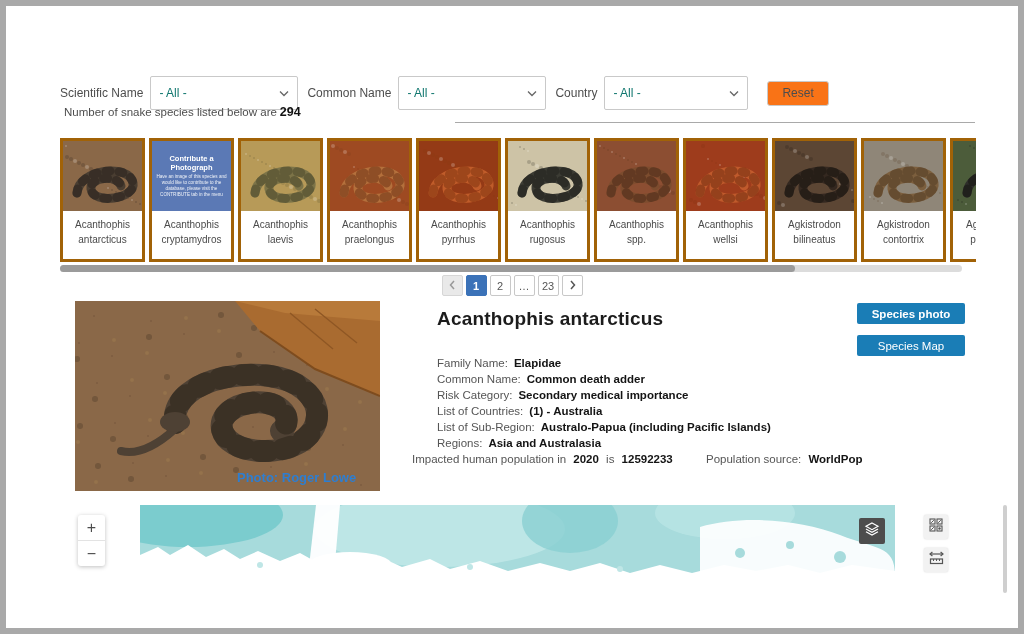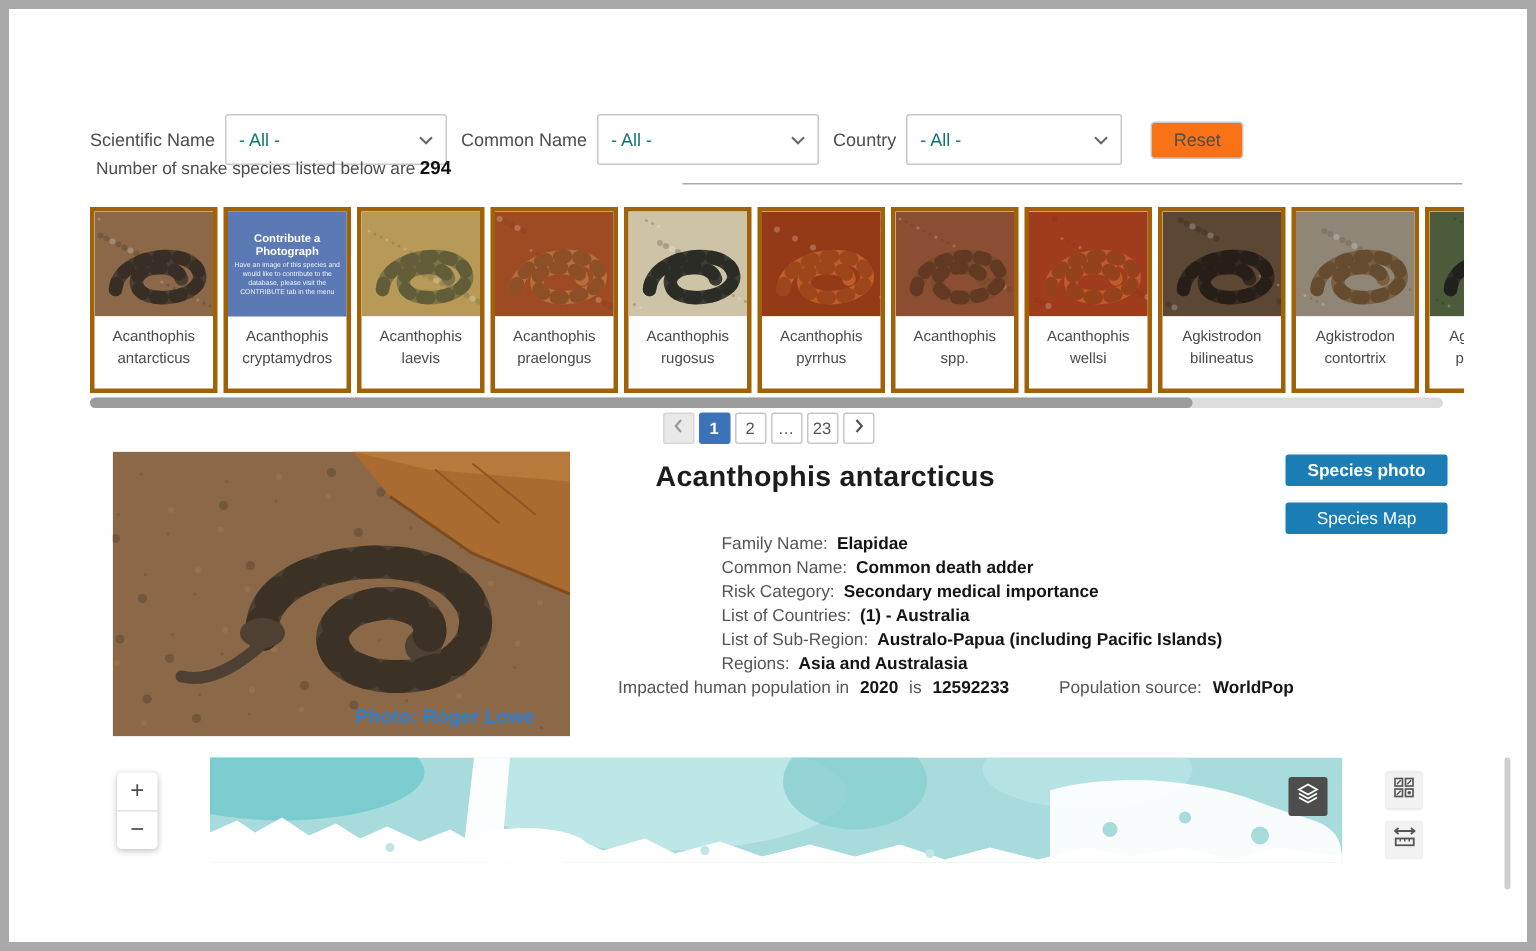--- a/index.html
+++ b/index.html
@@ -50,21 +50,21 @@
         align-items:center;justify-content:center;}
   .pbtn.active{background:#3b72b8;border-color:#3b72b8;color:#fff;font-weight:700;}
   .pbtn.nav-disabled{background:#e9e9e9;border-color:#d6d6d6;color:#999;}
 
   
   .photo{position:absolute;left:69px;top:295px;width:305px;height:190px;overflow:hidden;}
   .detail-title{position:absolute;left:431px;top:302px;font-size:19px;font-weight:600;
                 color:#1c1c1c;letter-spacing:.2px;}
   .fields{position:absolute;left:431px;top:349px;width:430px;}
   .frow{font-size:11.5px;color:#555;height:16px;line-height:16px;white-space:nowrap;}
-  .flabel{color:#555;margin-right:6px;margin-left:44px;}
+  .flabel{color:#555;margin-right:6px;}
   .fvalue{color:#141414;font-weight:700;}
   .poprow{position:absolute;left:406px;top:445px;font-size:11.5px;color:#555;
           height:16px;line-height:16px;white-space:nowrap;}
   .poprow .b{color:#141414;font-weight:700;margin:0 4px;}
   .poprow .gap{margin-left:26px;}
   .side-btn{position:absolute;left:851px;width:108px;height:21px;background:#1a7db6;
             color:#fff;font-size:11.5px;display:flex;align-items:center;
             justify-content:center;border-radius:2px;}
   .side-btn.b1{top:297px;font-weight:bold;} .side-btn.b2{top:329px;}
 
@@ -220,20 +220,50 @@
             <circle cx="61" cy="55" r="2" fill="#7a3c1a" opacity="0.22"></circle>
         <path d="M14 52 C16 28 66 22 70 42 C73 58 30 64 28 48 C26 36 55 33 58 45" fill="none" stroke="#b4703c" stroke-width="9" stroke-linecap="round"></path>
         <path d="M14 52 C16 28 66 22 70 42 C73 58 30 64 28 48 C26 36 55 33 58 45" fill="none" stroke="#7a3c1a" stroke-width="9" stroke-linecap="round" stroke-dasharray="4 9" opacity="0.65"></path>
       </svg>
         </div>
         <div class="card-label">Acanthophis praelongus</div>
       </div>
       <div class="card">
         <div class="thumb">
           <svg width="85" height="70" viewBox="0 0 85 70" preserveAspectRatio="none">
+        <rect width="85" height="70" fill="#943a16"></rect>
+            <circle cx="79" cy="57" r="1" fill="#ffffff" opacity="0.22"></circle>
+            <circle cx="38" cy="26" r="2" fill="#8a3a14" opacity="0.22"></circle>
+            <circle cx="75" cy="55" r="1" fill="#8a3a14" opacity="0.22"></circle>
+            <circle cx="34" cy="24" r="2" fill="#ffffff" opacity="0.22"></circle>
+            <circle cx="71" cy="53" r="1" fill="#8a3a14" opacity="0.22"></circle>
+            <circle cx="30" cy="22" r="2" fill="#8a3a14" opacity="0.22"></circle>
+            <circle cx="67" cy="51" r="1" fill="#ffffff" opacity="0.22"></circle>
+            <circle cx="26" cy="20" r="2" fill="#8a3a14" opacity="0.22"></circle>
+            <circle cx="63" cy="49" r="1" fill="#8a3a14" opacity="0.22"></circle>
+            <circle cx="22" cy="18" r="2" fill="#ffffff" opacity="0.22"></circle>
+            <circle cx="59" cy="47" r="1" fill="#8a3a14" opacity="0.22"></circle>
+            <circle cx="18" cy="16" r="2" fill="#8a3a14" opacity="0.22"></circle>
+            <circle cx="55" cy="45" r="1" fill="#ffffff" opacity="0.22"></circle>
+            <circle cx="14" cy="14" r="2" fill="#8a3a14" opacity="0.22"></circle>
+            <circle cx="51" cy="43" r="1" fill="#8a3a14" opacity="0.22"></circle>
+            <circle cx="10" cy="12" r="2" fill="#ffffff" opacity="0.22"></circle>
+            <circle cx="47" cy="41" r="1" fill="#8a3a14" opacity="0.22"></circle>
+            <circle cx="6" cy="10" r="2" fill="#8a3a14" opacity="0.22"></circle>
+            <circle cx="43" cy="39" r="1" fill="#ffffff" opacity="0.22"></circle>
+            <circle cx="80" cy="8" r="2" fill="#8a3a14" opacity="0.22"></circle>
+        <path d="M14 52 C16 28 66 22 70 42 C73 58 30 64 28 48 C26 36 55 33 58 45" fill="none" stroke="#c05c2a" stroke-width="9" stroke-linecap="round"></path>
+        <path d="M14 52 C16 28 66 22 70 42 C73 58 30 64 28 48 C26 36 55 33 58 45" fill="none" stroke="#8a3a14" stroke-width="9" stroke-linecap="round" stroke-dasharray="4 9" opacity="0.65"></path>
+      </svg>
+        </div>
+        <div class="card-label">Acanthophis pyrrhus</div>
+      </div>
+      <div class="card">
+        <div class="thumb">
+          <svg width="85" height="70" viewBox="0 0 85 70" preserveAspectRatio="none">
         <rect width="85" height="70" fill="#cdc3a6"></rect>
             <circle cx="20" cy="10" r="1" fill="#ffffff" opacity="0.22"></circle>
             <circle cx="57" cy="39" r="2" fill="#23231e" opacity="0.22"></circle>
             <circle cx="16" cy="8" r="1" fill="#23231e" opacity="0.22"></circle>
             <circle cx="53" cy="37" r="2" fill="#ffffff" opacity="0.22"></circle>
             <circle cx="12" cy="6" r="1" fill="#23231e" opacity="0.22"></circle>
             <circle cx="49" cy="35" r="2" fill="#23231e" opacity="0.22"></circle>
             <circle cx="8" cy="64" r="1" fill="#ffffff" opacity="0.22"></circle>
             <circle cx="45" cy="33" r="2" fill="#23231e" opacity="0.22"></circle>
             <circle cx="4" cy="62" r="1" fill="#23231e" opacity="0.22"></circle>
@@ -246,50 +276,20 @@
             <circle cx="29" cy="25" r="2" fill="#ffffff" opacity="0.22"></circle>
             <circle cx="66" cy="54" r="1" fill="#23231e" opacity="0.22"></circle>
             <circle cx="25" cy="23" r="2" fill="#23231e" opacity="0.22"></circle>
             <circle cx="62" cy="52" r="1" fill="#ffffff" opacity="0.22"></circle>
             <circle cx="21" cy="21" r="2" fill="#23231e" opacity="0.22"></circle>
         <path d="M14 52 C16 28 66 22 70 42 C73 58 30 64 28 48 C26 36 55 33 58 45" fill="none" stroke="#3c3c34" stroke-width="9" stroke-linecap="round"></path>
         <path d="M14 52 C16 28 66 22 70 42 C73 58 30 64 28 48 C26 36 55 33 58 45" fill="none" stroke="#23231e" stroke-width="9" stroke-linecap="round" stroke-dasharray="4 9" opacity="0.65"></path>
       </svg>
         </div>
         <div class="card-label">Acanthophis rugosus</div>
-      </div>
-      <div class="card">
-        <div class="thumb">
-          <svg width="85" height="70" viewBox="0 0 85 70" preserveAspectRatio="none">
-        <rect width="85" height="70" fill="#943a16"></rect>
-            <circle cx="79" cy="57" r="1" fill="#ffffff" opacity="0.22"></circle>
-            <circle cx="38" cy="26" r="2" fill="#8a3a14" opacity="0.22"></circle>
-            <circle cx="75" cy="55" r="1" fill="#8a3a14" opacity="0.22"></circle>
-            <circle cx="34" cy="24" r="2" fill="#ffffff" opacity="0.22"></circle>
-            <circle cx="71" cy="53" r="1" fill="#8a3a14" opacity="0.22"></circle>
-            <circle cx="30" cy="22" r="2" fill="#8a3a14" opacity="0.22"></circle>
-            <circle cx="67" cy="51" r="1" fill="#ffffff" opacity="0.22"></circle>
-            <circle cx="26" cy="20" r="2" fill="#8a3a14" opacity="0.22"></circle>
-            <circle cx="63" cy="49" r="1" fill="#8a3a14" opacity="0.22"></circle>
-            <circle cx="22" cy="18" r="2" fill="#ffffff" opacity="0.22"></circle>
-            <circle cx="59" cy="47" r="1" fill="#8a3a14" opacity="0.22"></circle>
-            <circle cx="18" cy="16" r="2" fill="#8a3a14" opacity="0.22"></circle>
-            <circle cx="55" cy="45" r="1" fill="#ffffff" opacity="0.22"></circle>
-            <circle cx="14" cy="14" r="2" fill="#8a3a14" opacity="0.22"></circle>
-            <circle cx="51" cy="43" r="1" fill="#8a3a14" opacity="0.22"></circle>
-            <circle cx="10" cy="12" r="2" fill="#ffffff" opacity="0.22"></circle>
-            <circle cx="47" cy="41" r="1" fill="#8a3a14" opacity="0.22"></circle>
-            <circle cx="6" cy="10" r="2" fill="#8a3a14" opacity="0.22"></circle>
-            <circle cx="43" cy="39" r="1" fill="#ffffff" opacity="0.22"></circle>
-            <circle cx="80" cy="8" r="2" fill="#8a3a14" opacity="0.22"></circle>
-        <path d="M14 52 C16 28 66 22 70 42 C73 58 30 64 28 48 C26 36 55 33 58 45" fill="none" stroke="#c05c2a" stroke-width="9" stroke-linecap="round"></path>
-        <path d="M14 52 C16 28 66 22 70 42 C73 58 30 64 28 48 C26 36 55 33 58 45" fill="none" stroke="#8a3a14" stroke-width="9" stroke-linecap="round" stroke-dasharray="4 9" opacity="0.65"></path>
-      </svg>
-        </div>
-        <div class="card-label">Acanthophis pyrrhus</div>
       </div>
       <div class="card">
         <div class="thumb">
           <svg width="85" height="70" viewBox="0 0 85 70" preserveAspectRatio="none">
         <rect width="85" height="70" fill="#8c4e32"></rect>
             <circle cx="39" cy="23" r="1" fill="#ffffff" opacity="0.22"></circle>
             <circle cx="76" cy="52" r="2" fill="#54301c" opacity="0.22"></circle>
             <circle cx="35" cy="21" r="1" fill="#54301c" opacity="0.22"></circle>
             <circle cx="72" cy="50" r="2" fill="#ffffff" opacity="0.22"></circle>
             <circle cx="31" cy="19" r="1" fill="#54301c" opacity="0.22"></circle>

